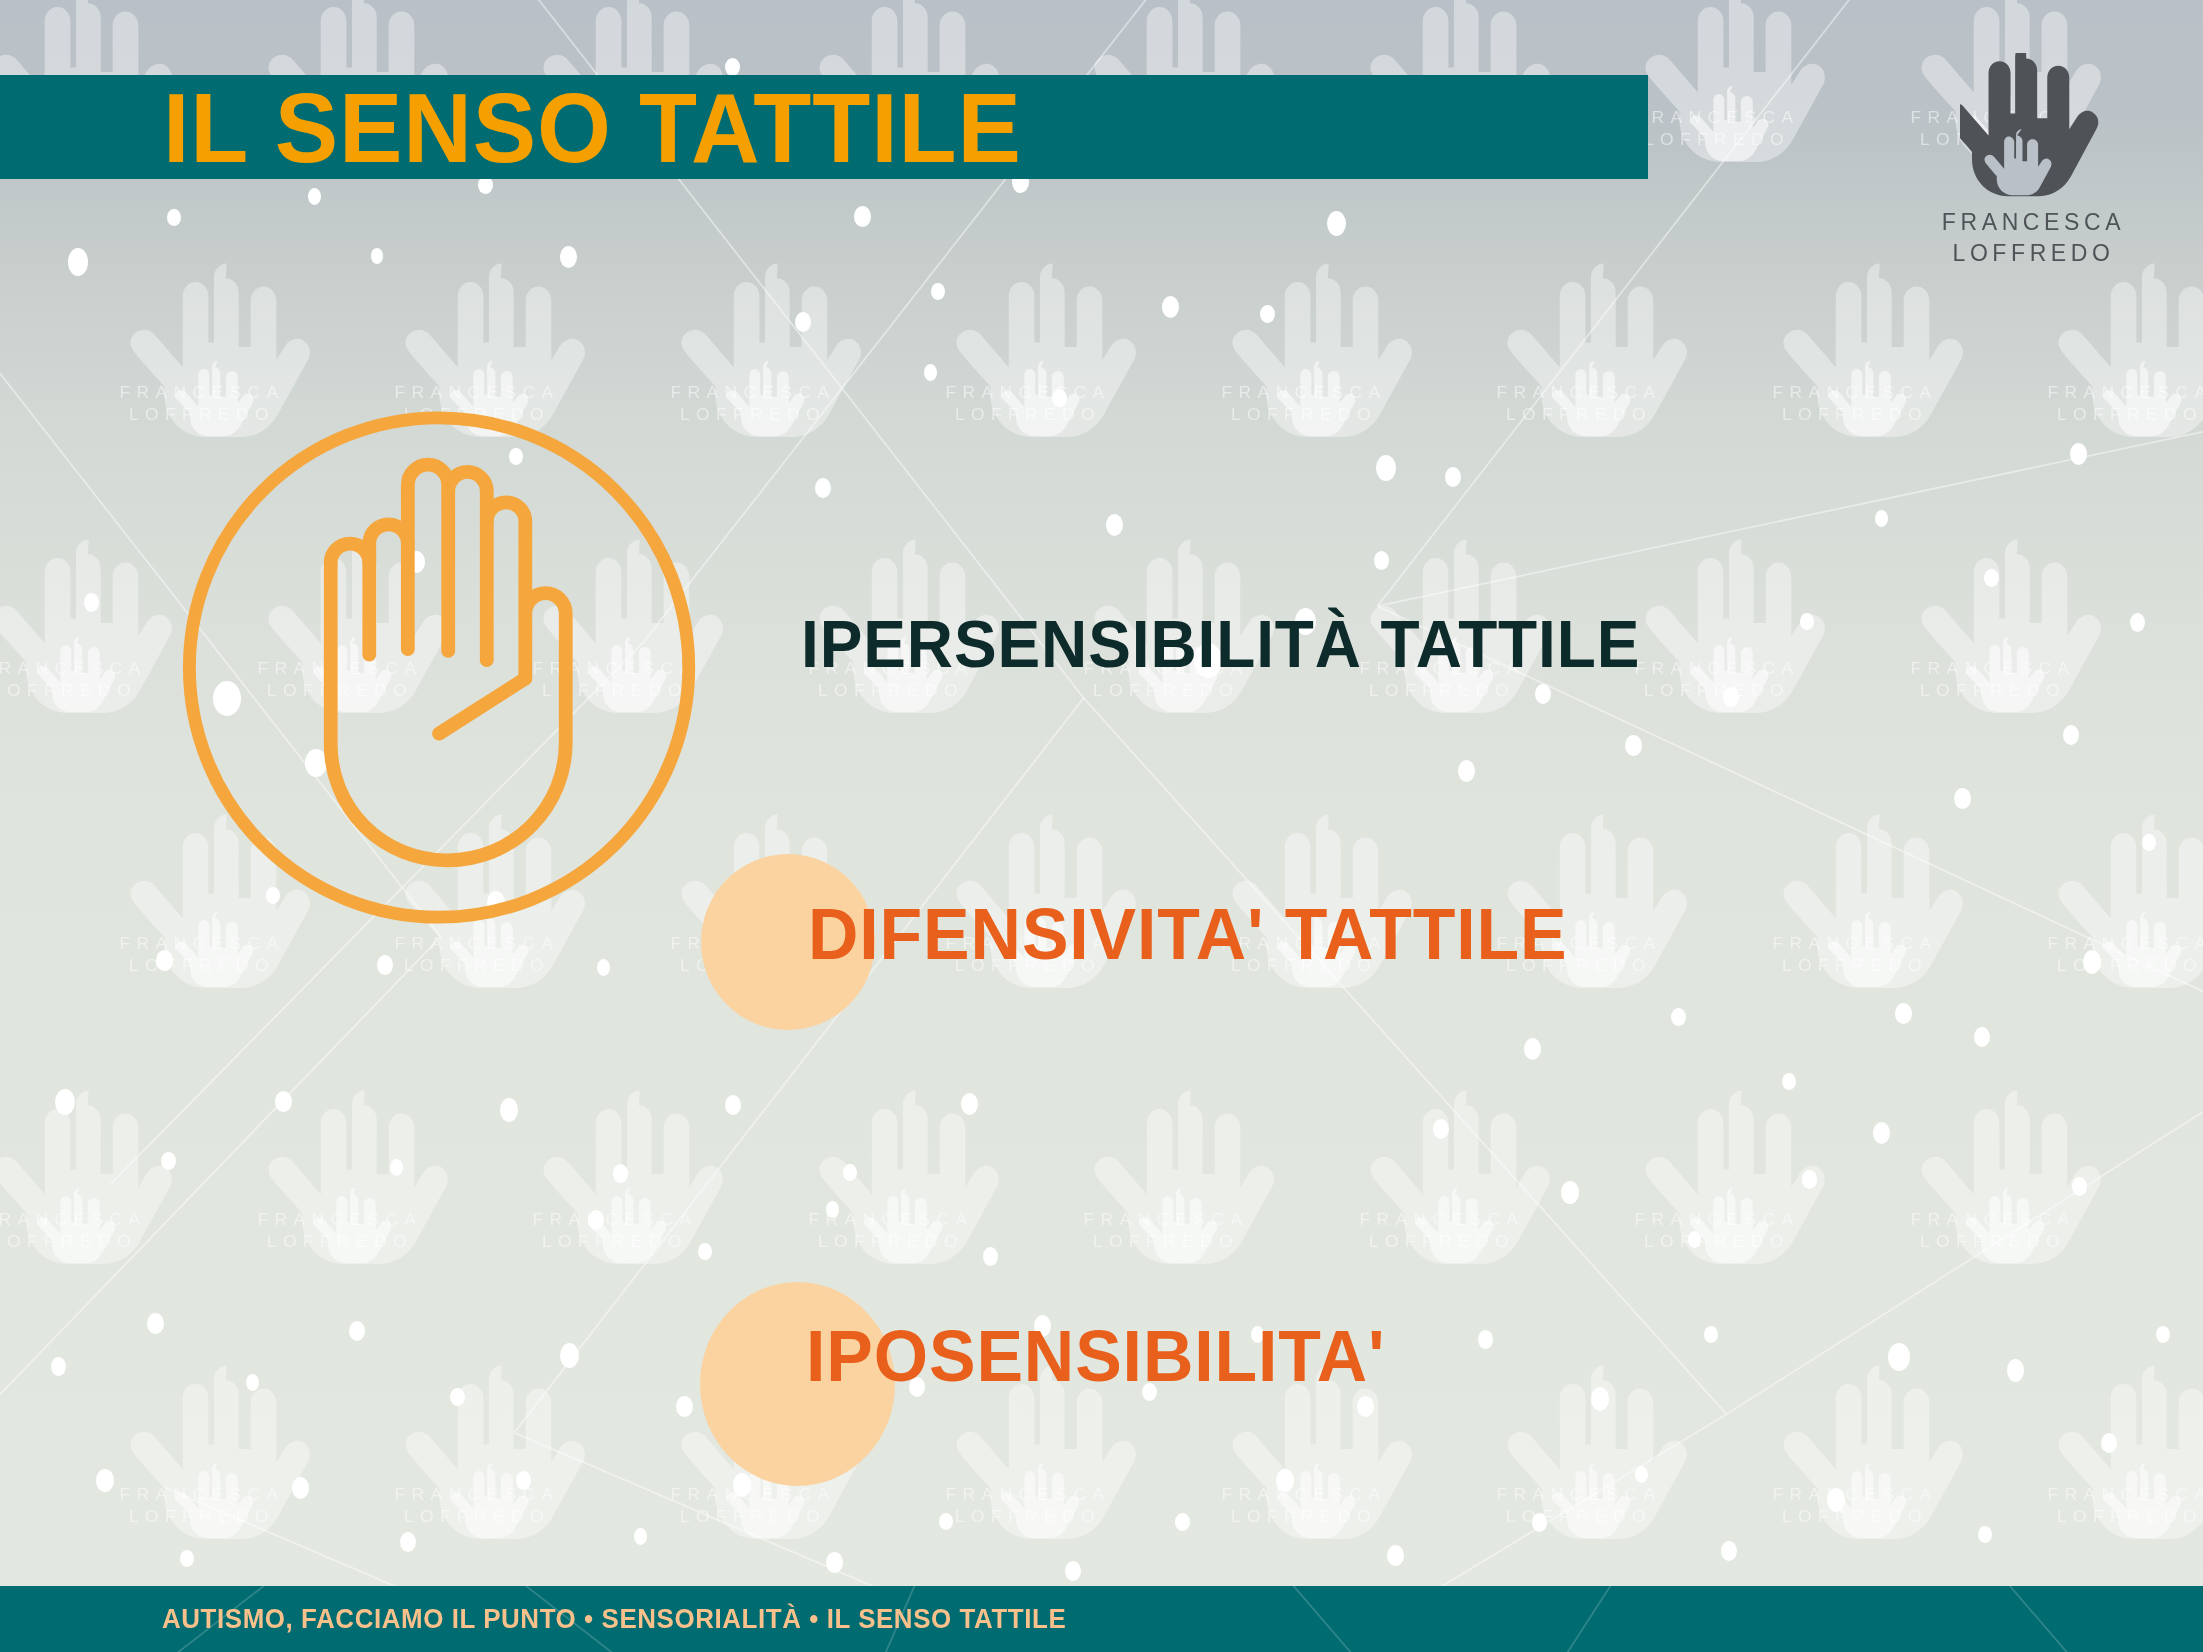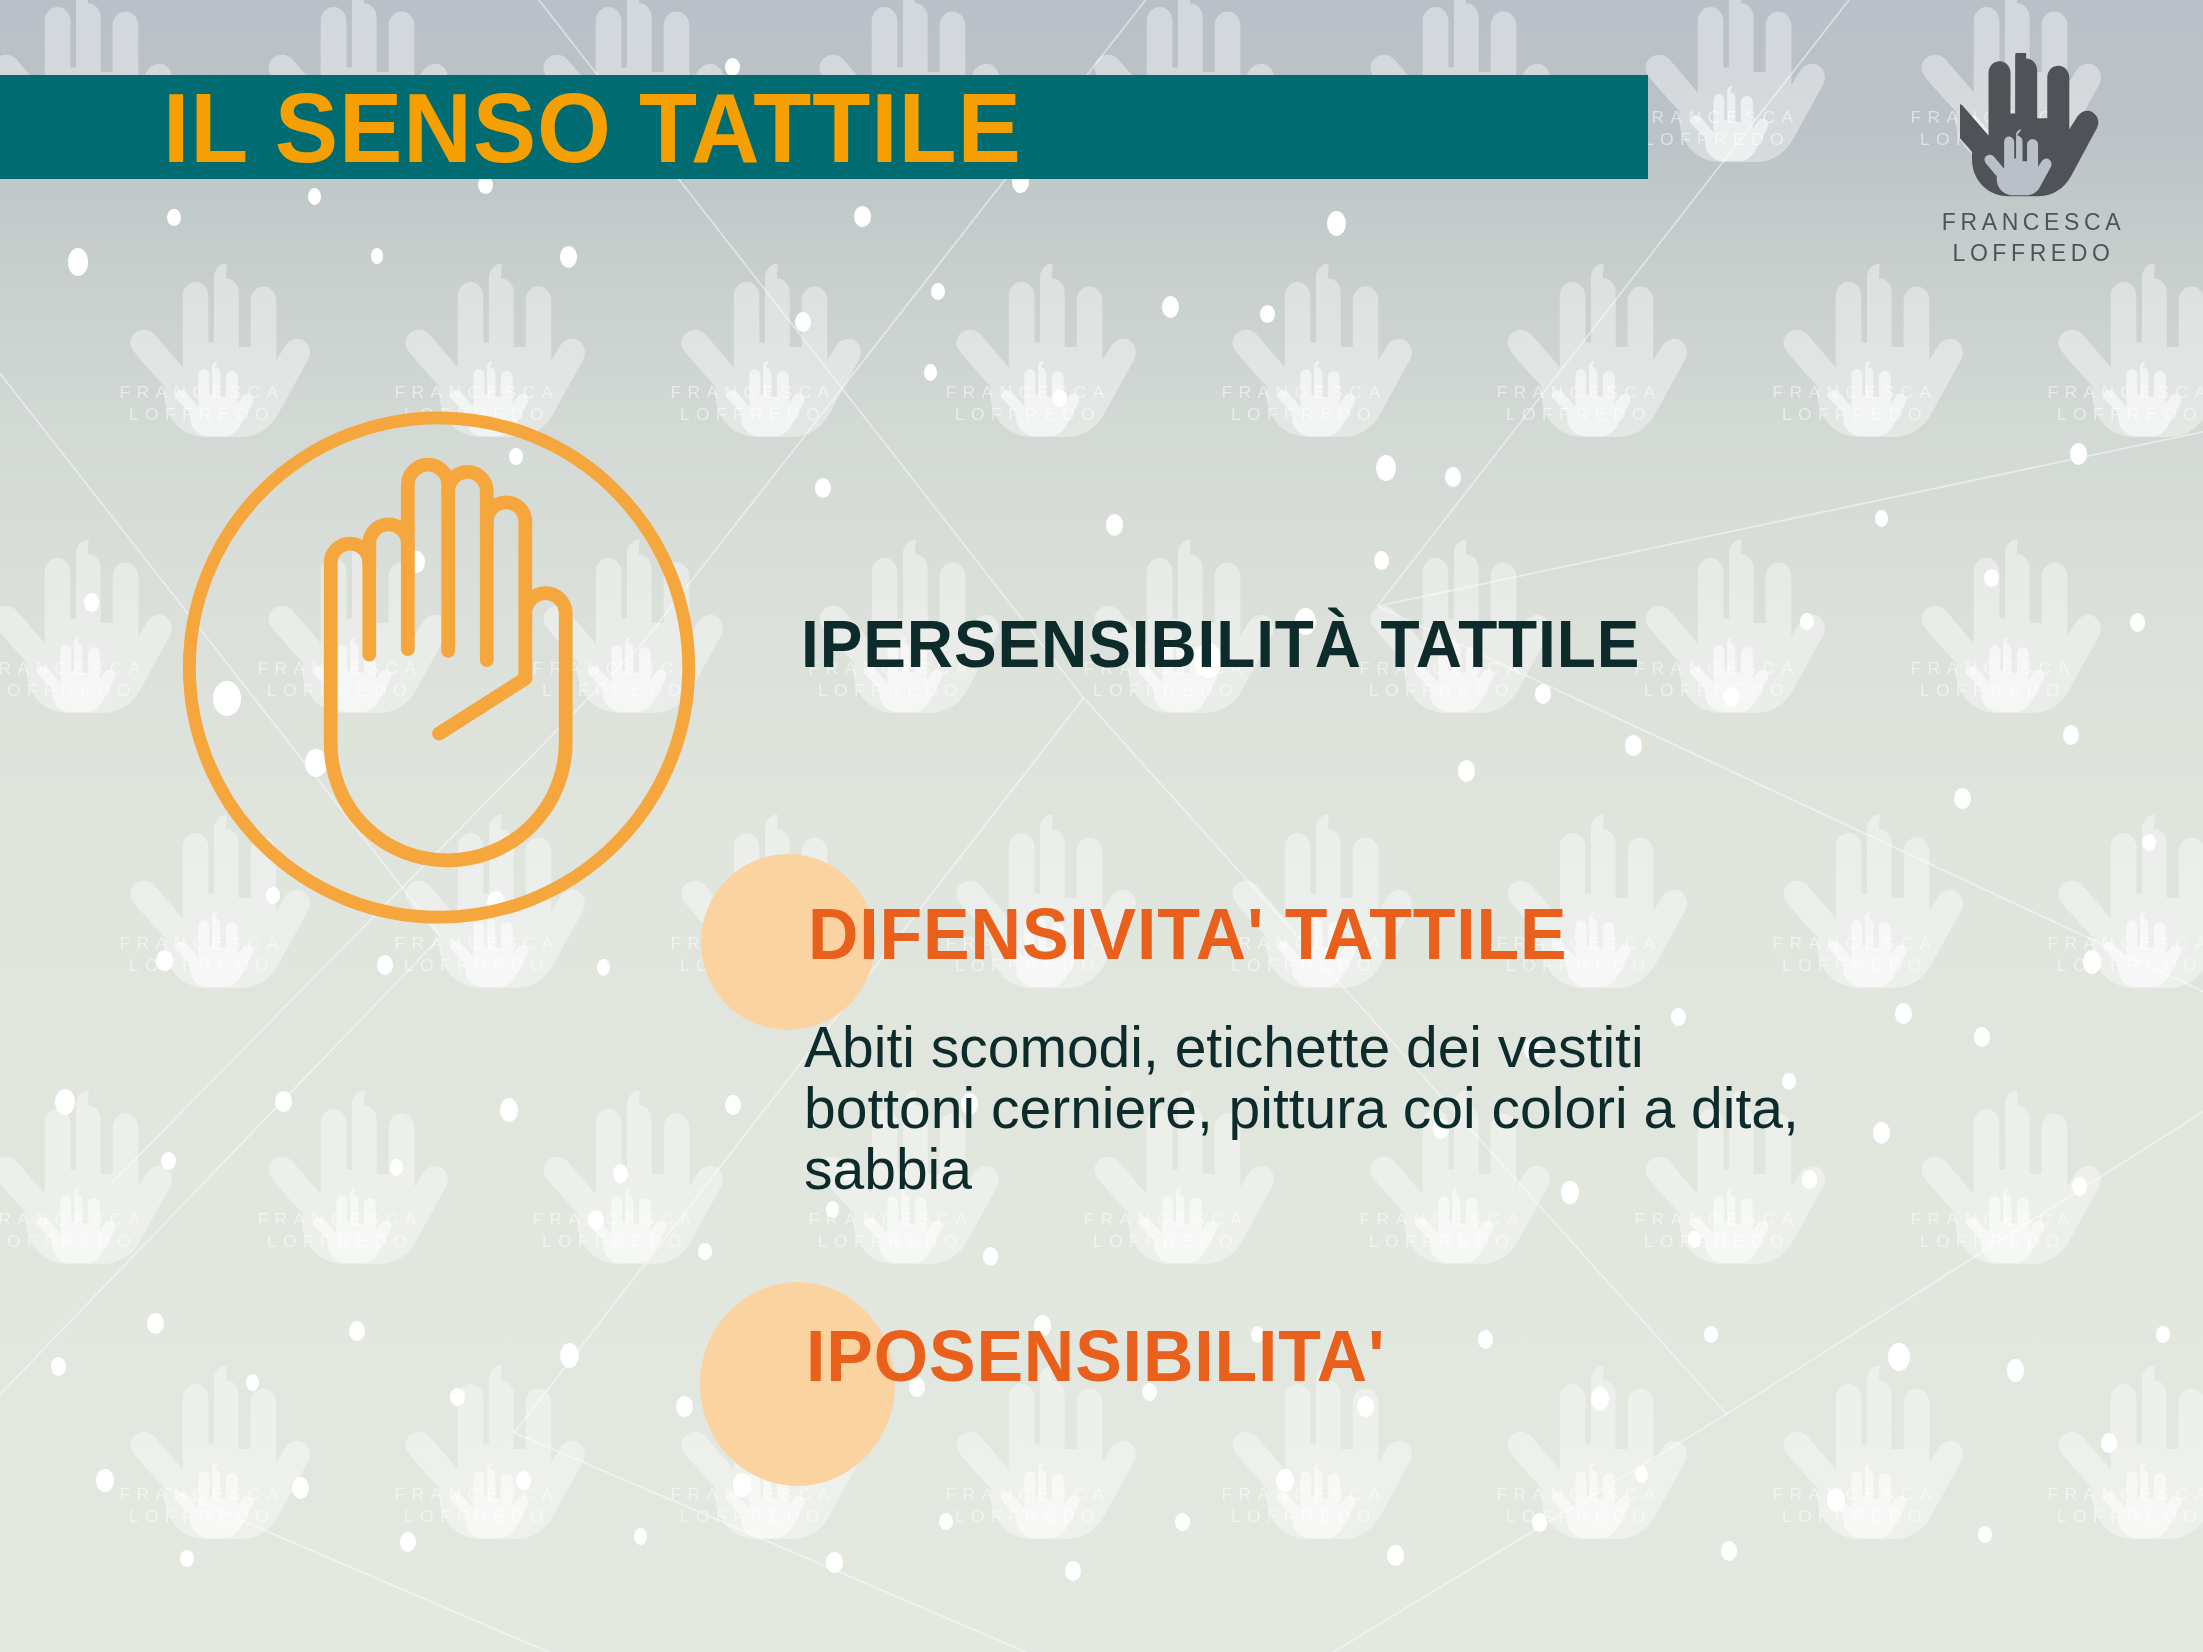--- a/index.html
+++ b/index.html
@@ -917,24 +917,36 @@
       </g>
     </svg>
   </div>
 
   <div id="content">
 
     <div id="head-iper" class="headline-dark">IPERSENSIBILITÀ TATTILE</div>
 
     <div id="peach-1" class="peach-circle"></div>
     <div id="head-difens" class="headline-orange">DIFENSIVITA' TATTILE</div>
-    <div id="body-difens">Abiti scomodi, etichette dei vestiti
-bottoni cerniere, pittura coi colori a dita,
-sabbia</div>
 
     <div id="peach-2" class="peach-circle"></div>
     <div id="head-ipo" class="headline-orange">IPOSENSIBILITA'</div>
 
   </div>
 
+  <div id="footer-bar">
+    <div id="footer-lines">
+      <svg viewBox="0 0 2400 73" preserveAspectRatio="none">
+        <g stroke="#ffffff" stroke-opacity="0.18" stroke-width="2" fill="none">
+          <path d="M300 -10 L180 83"></path>
+          <path d="M560 -10 L680 83"></path>
+          <path d="M1000 -10 L960 83"></path>
+          <path d="M1400 -10 L1480 83"></path>
+          <path d="M1760 -10 L1700 83"></path>
+          <path d="M2180 -10 L2260 83"></path>
+        </g>
+      </svg>
+    </div>
+    <div id="footer-text">AUTISMO, FACCIAMO IL PUNTO • SENSORIALITÀ • IL SENSO TATTILE</div>
+  </div>
 
 </div>
 
 
 </body></html>

